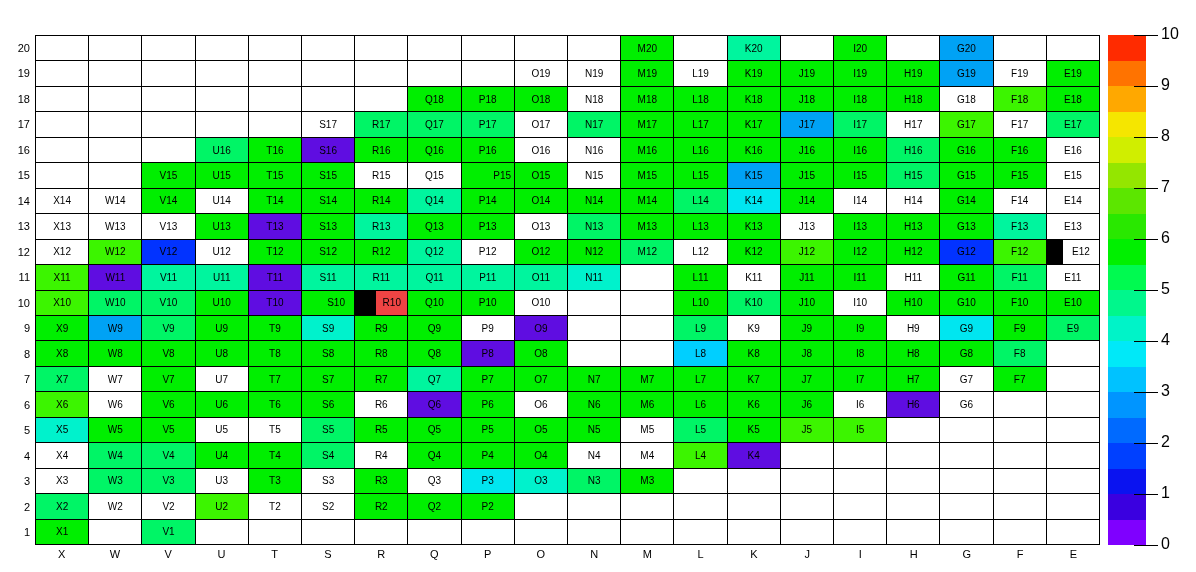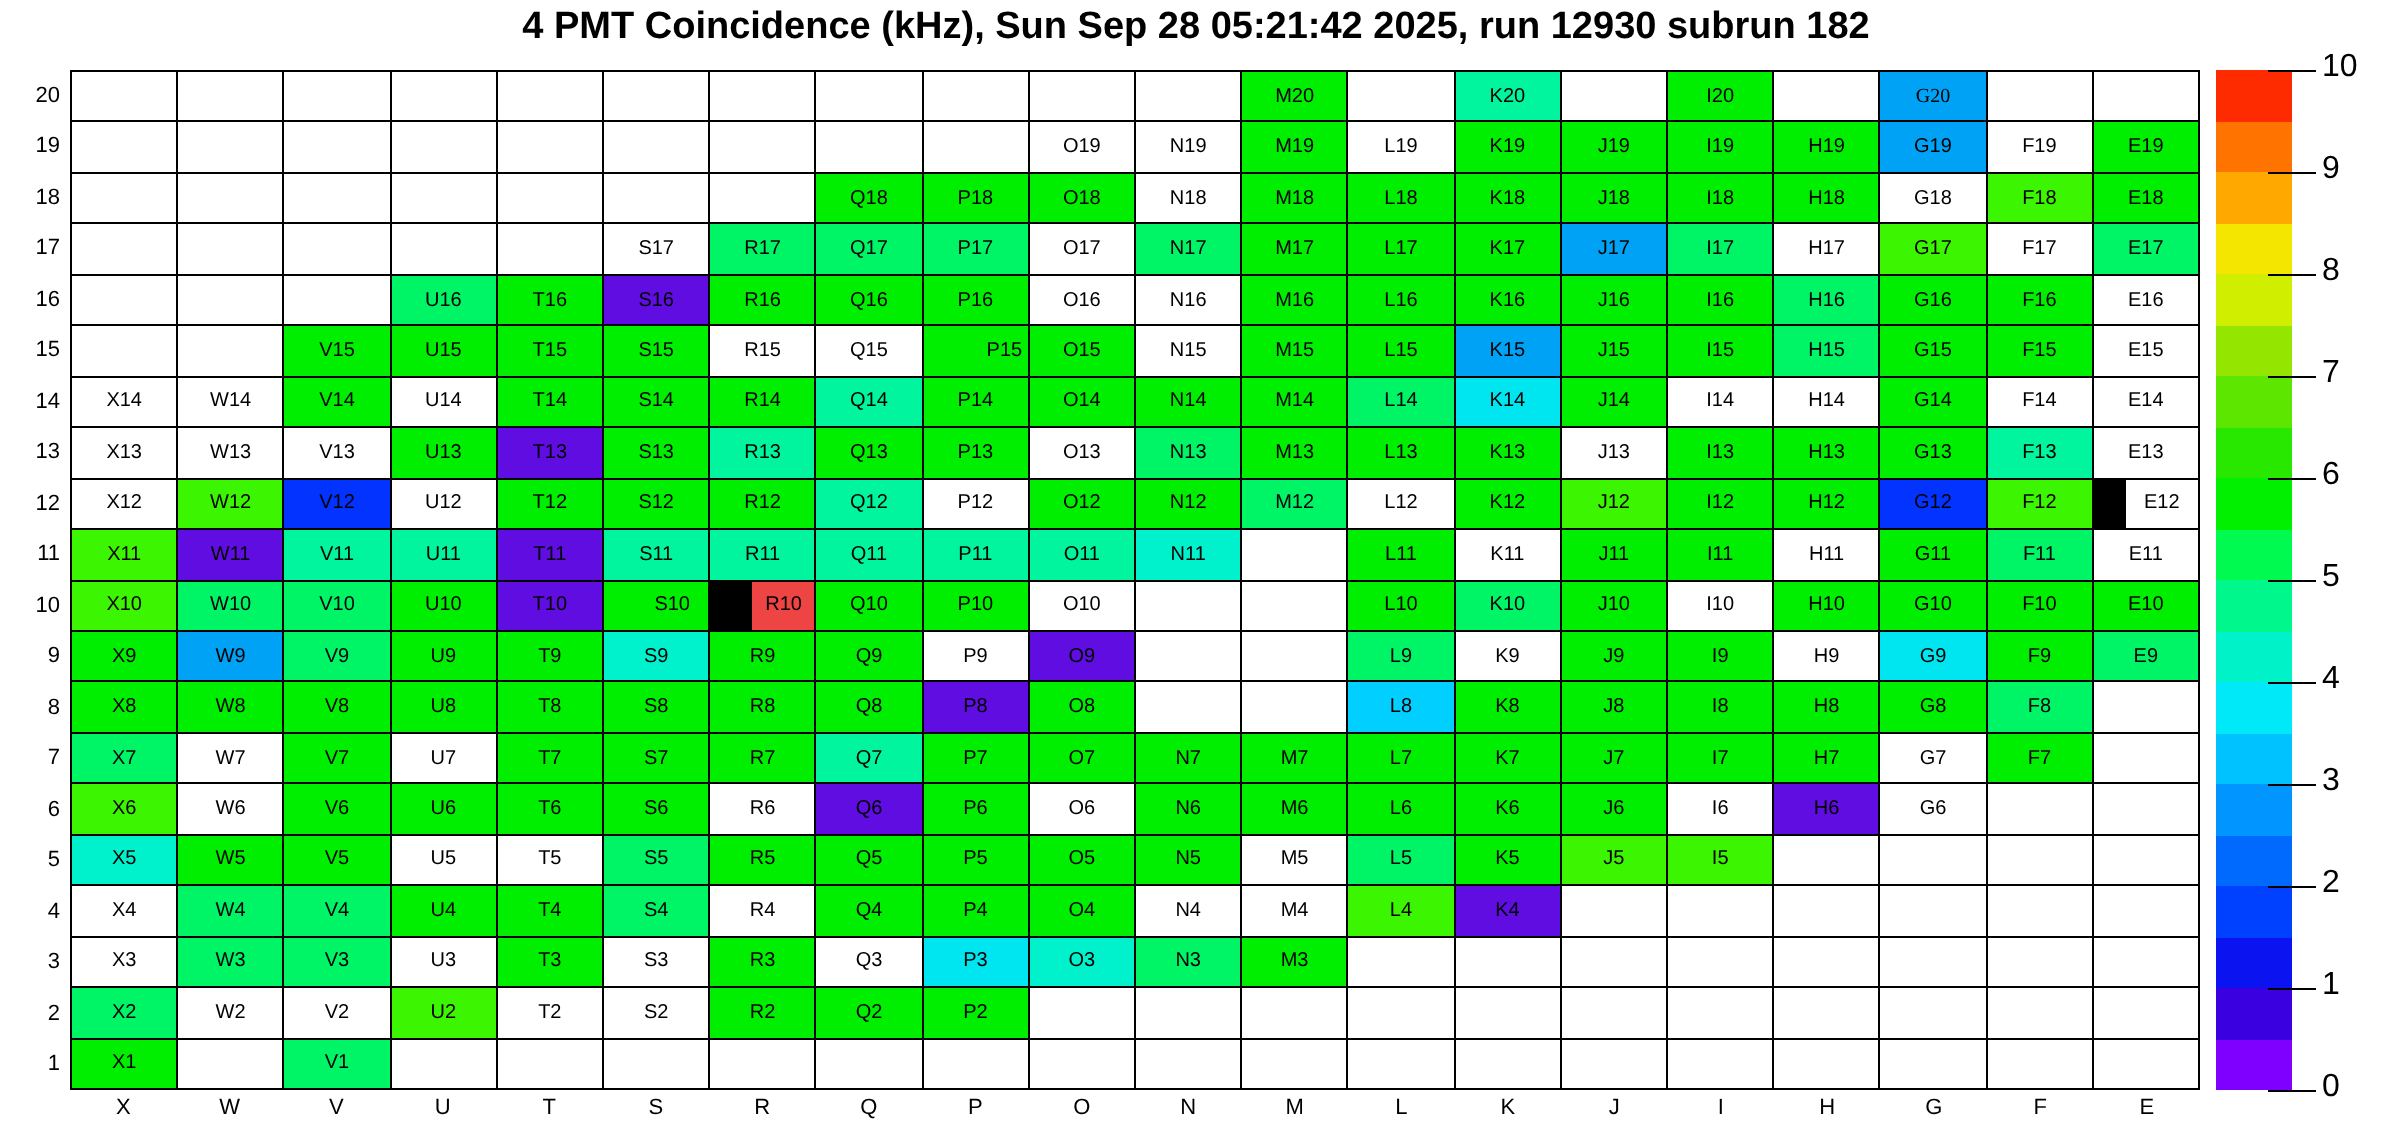--- a/index.html
+++ b/index.html
@@ -22,21 +22,20 @@
   #colorbar{position:absolute;left:1108px;top:35px;width:38px;height:510px;
             display:flex;flex-direction:column;}
   .band{flex:1;}
   .cbtick{position:absolute;height:0;border-top:1px solid #000;width:24px;left:1134px;}
   .cbnum{position:absolute;left:1161px;font-size:16px;color:#000;transform:translateY(-55%);}
 </style>
 </head>
 <body>
 
 <div id="stage">
-  <div id="chart-title">4 PMT Coincidence (kHz), Sun Sep 28 05:21:42 2025, run 12930 subrun 182</div>
   <div id="y-axis">
       <div class="ylab">20</div>
       <div class="ylab">19</div>
       <div class="ylab">18</div>
       <div class="ylab">17</div>
       <div class="ylab">16</div>
       <div class="ylab">15</div>
       <div class="ylab">14</div>
       <div class="ylab">13</div>
       <div class="ylab">12</div>
@@ -63,21 +62,21 @@
       <div class="cell" style="background: rgb(255, 255, 255);"></div>
       <div class="cell" style="background: rgb(255, 255, 255);"></div>
       <div class="cell" style="background: rgb(255, 255, 255);"></div>
       <div class="cell" style="background: rgb(255, 255, 255);"></div>
       <div class="cell" style="background: rgb(0, 239, 0);">M20</div>
       <div class="cell" style="background: rgb(255, 255, 255);"></div>
       <div class="cell" style="background: rgb(0, 245, 158);">K20</div>
       <div class="cell" style="background: rgb(255, 255, 255);"></div>
       <div class="cell" style="background: rgb(0, 239, 0);">I20</div>
       <div class="cell" style="background: rgb(255, 255, 255);"></div>
-      <div class="cell" style="background: rgb(0, 162, 245); font-family: Liberation Serif, serif;">G20</div>
+      <div class="cell" style="background: rgb(0, 162, 245);">G20</div>
       <div class="cell" style="background: rgb(255, 255, 255);"></div>
       <div class="cell" style="background: rgb(255, 255, 255);"></div>
       <div class="cell" style="background: rgb(255, 255, 255);"></div>
       <div class="cell" style="background: rgb(255, 255, 255);"></div>
       <div class="cell" style="background: rgb(255, 255, 255);"></div>
       <div class="cell" style="background: rgb(255, 255, 255);"></div>
       <div class="cell" style="background: rgb(255, 255, 255);"></div>
       <div class="cell" style="background: rgb(255, 255, 255);"></div>
       <div class="cell" style="background: rgb(255, 255, 255);"></div>
       <div class="cell" style="background: rgb(255, 255, 255);"></div>

